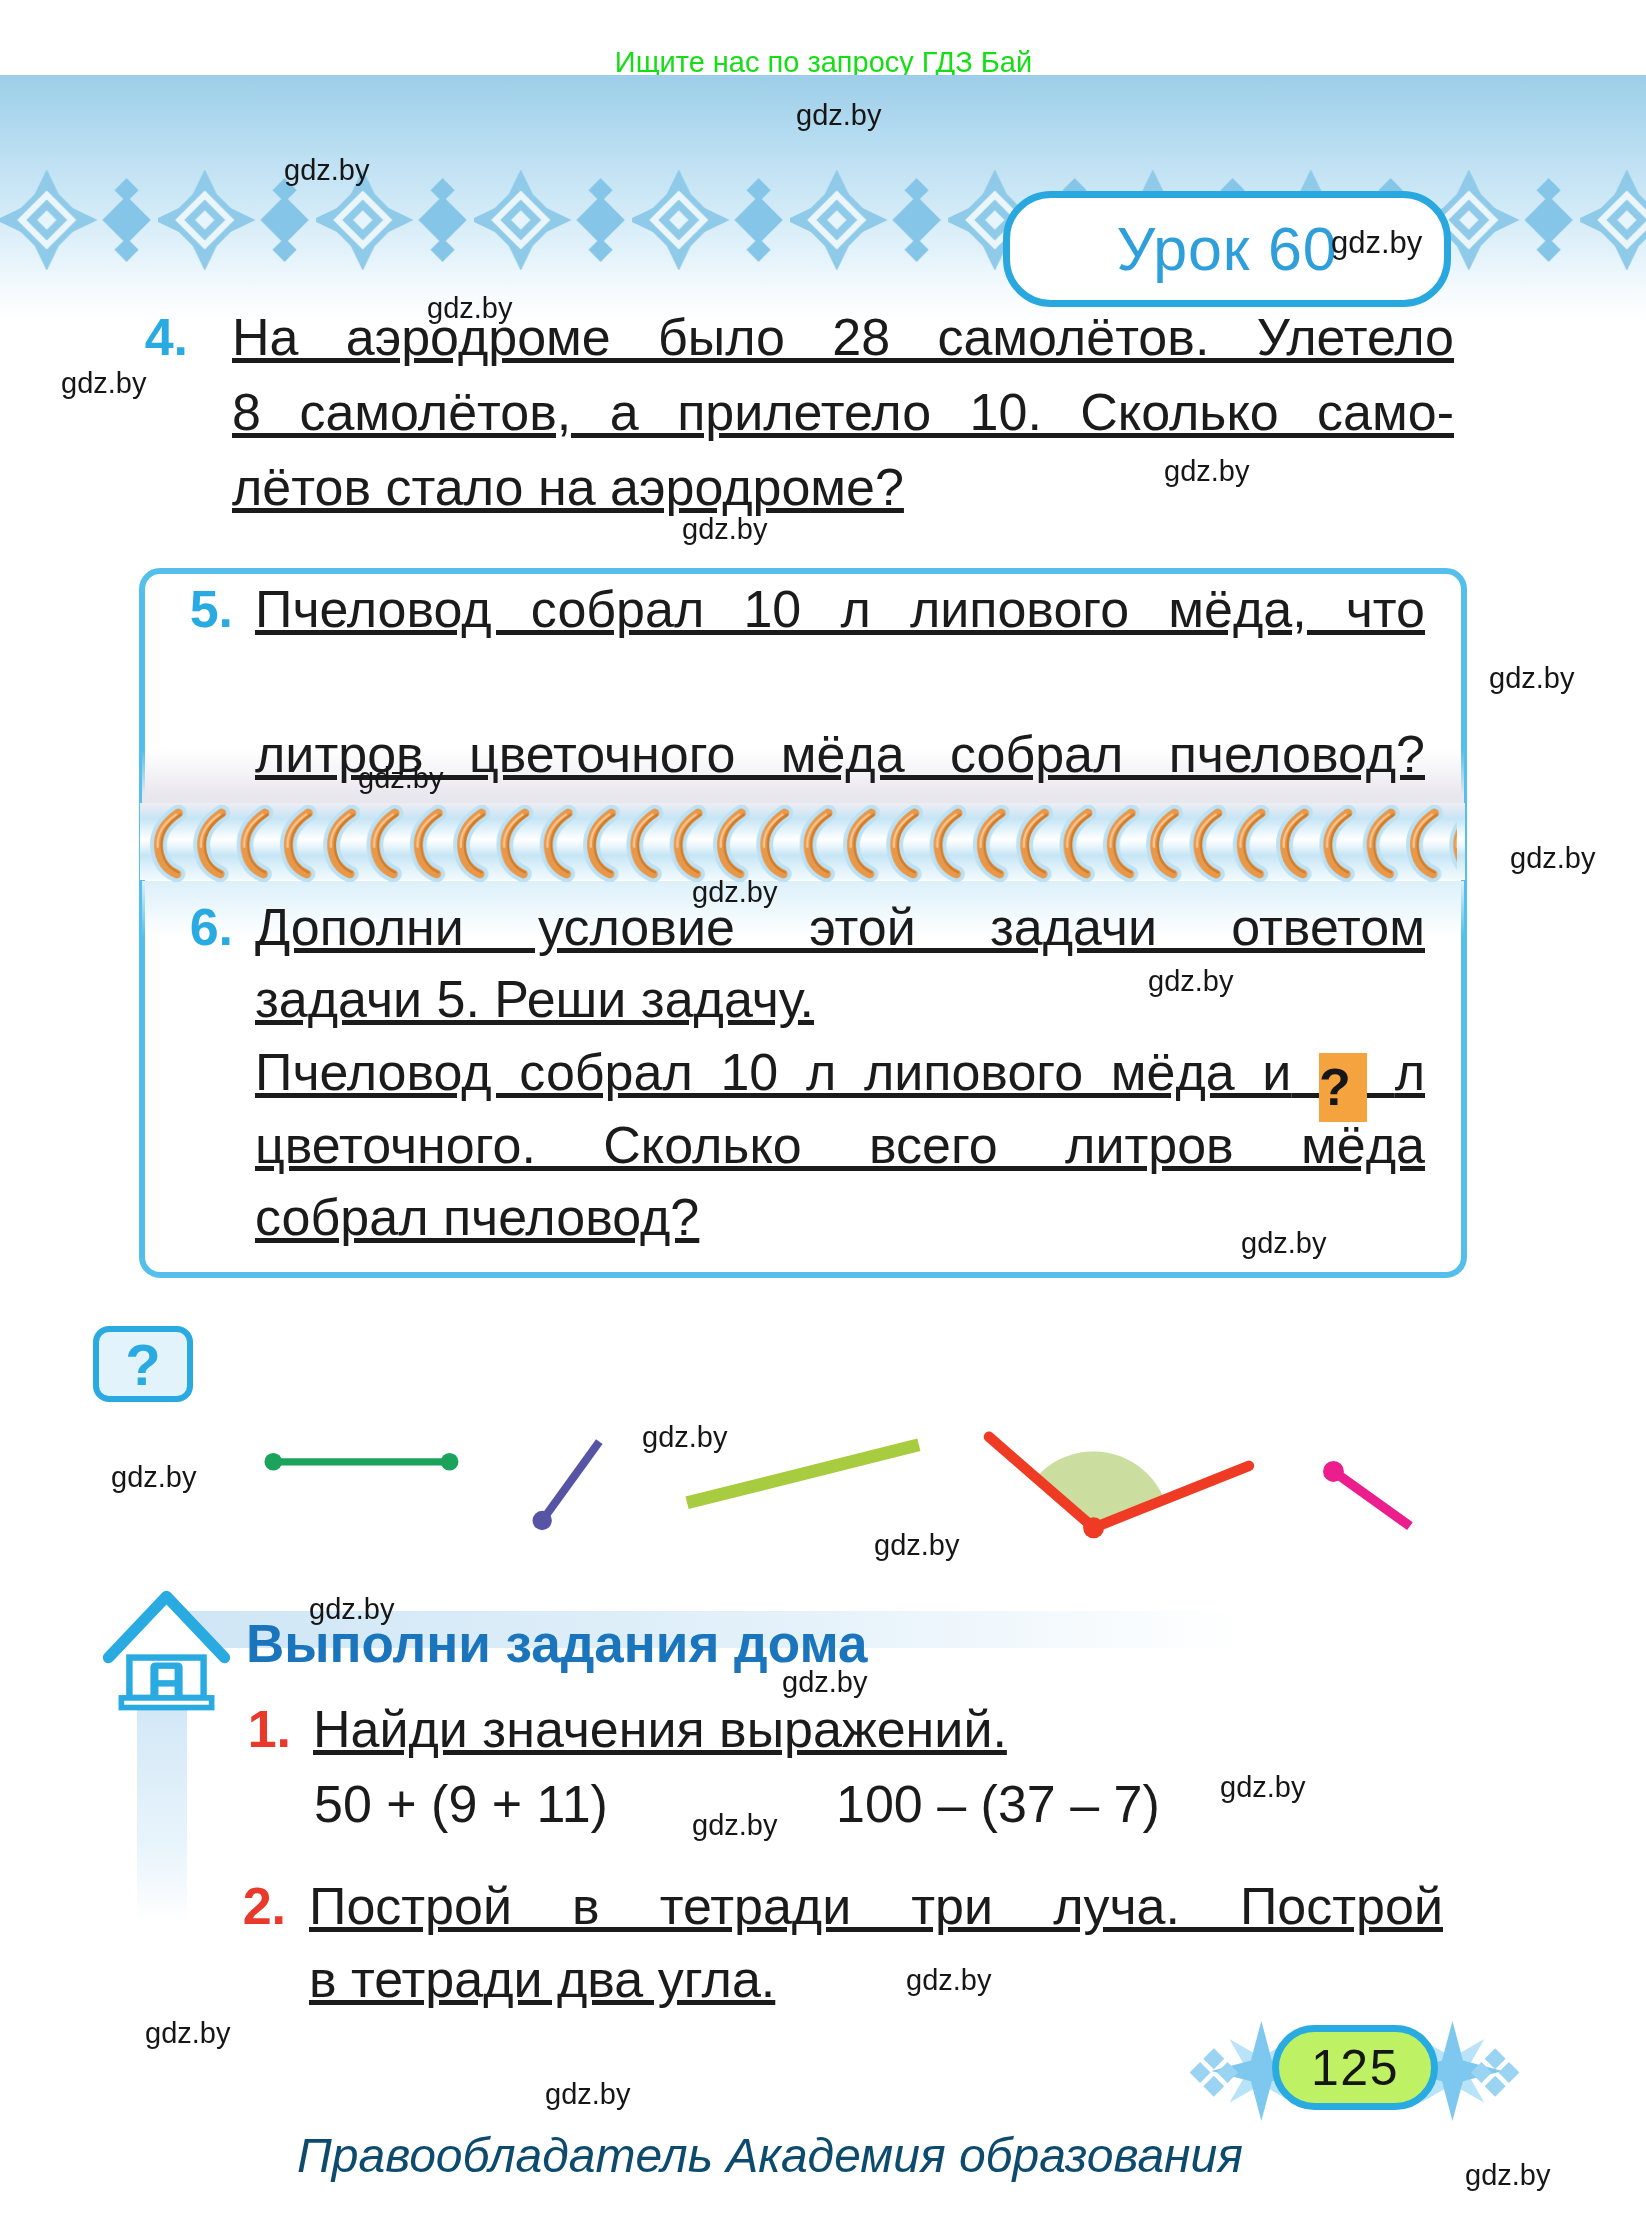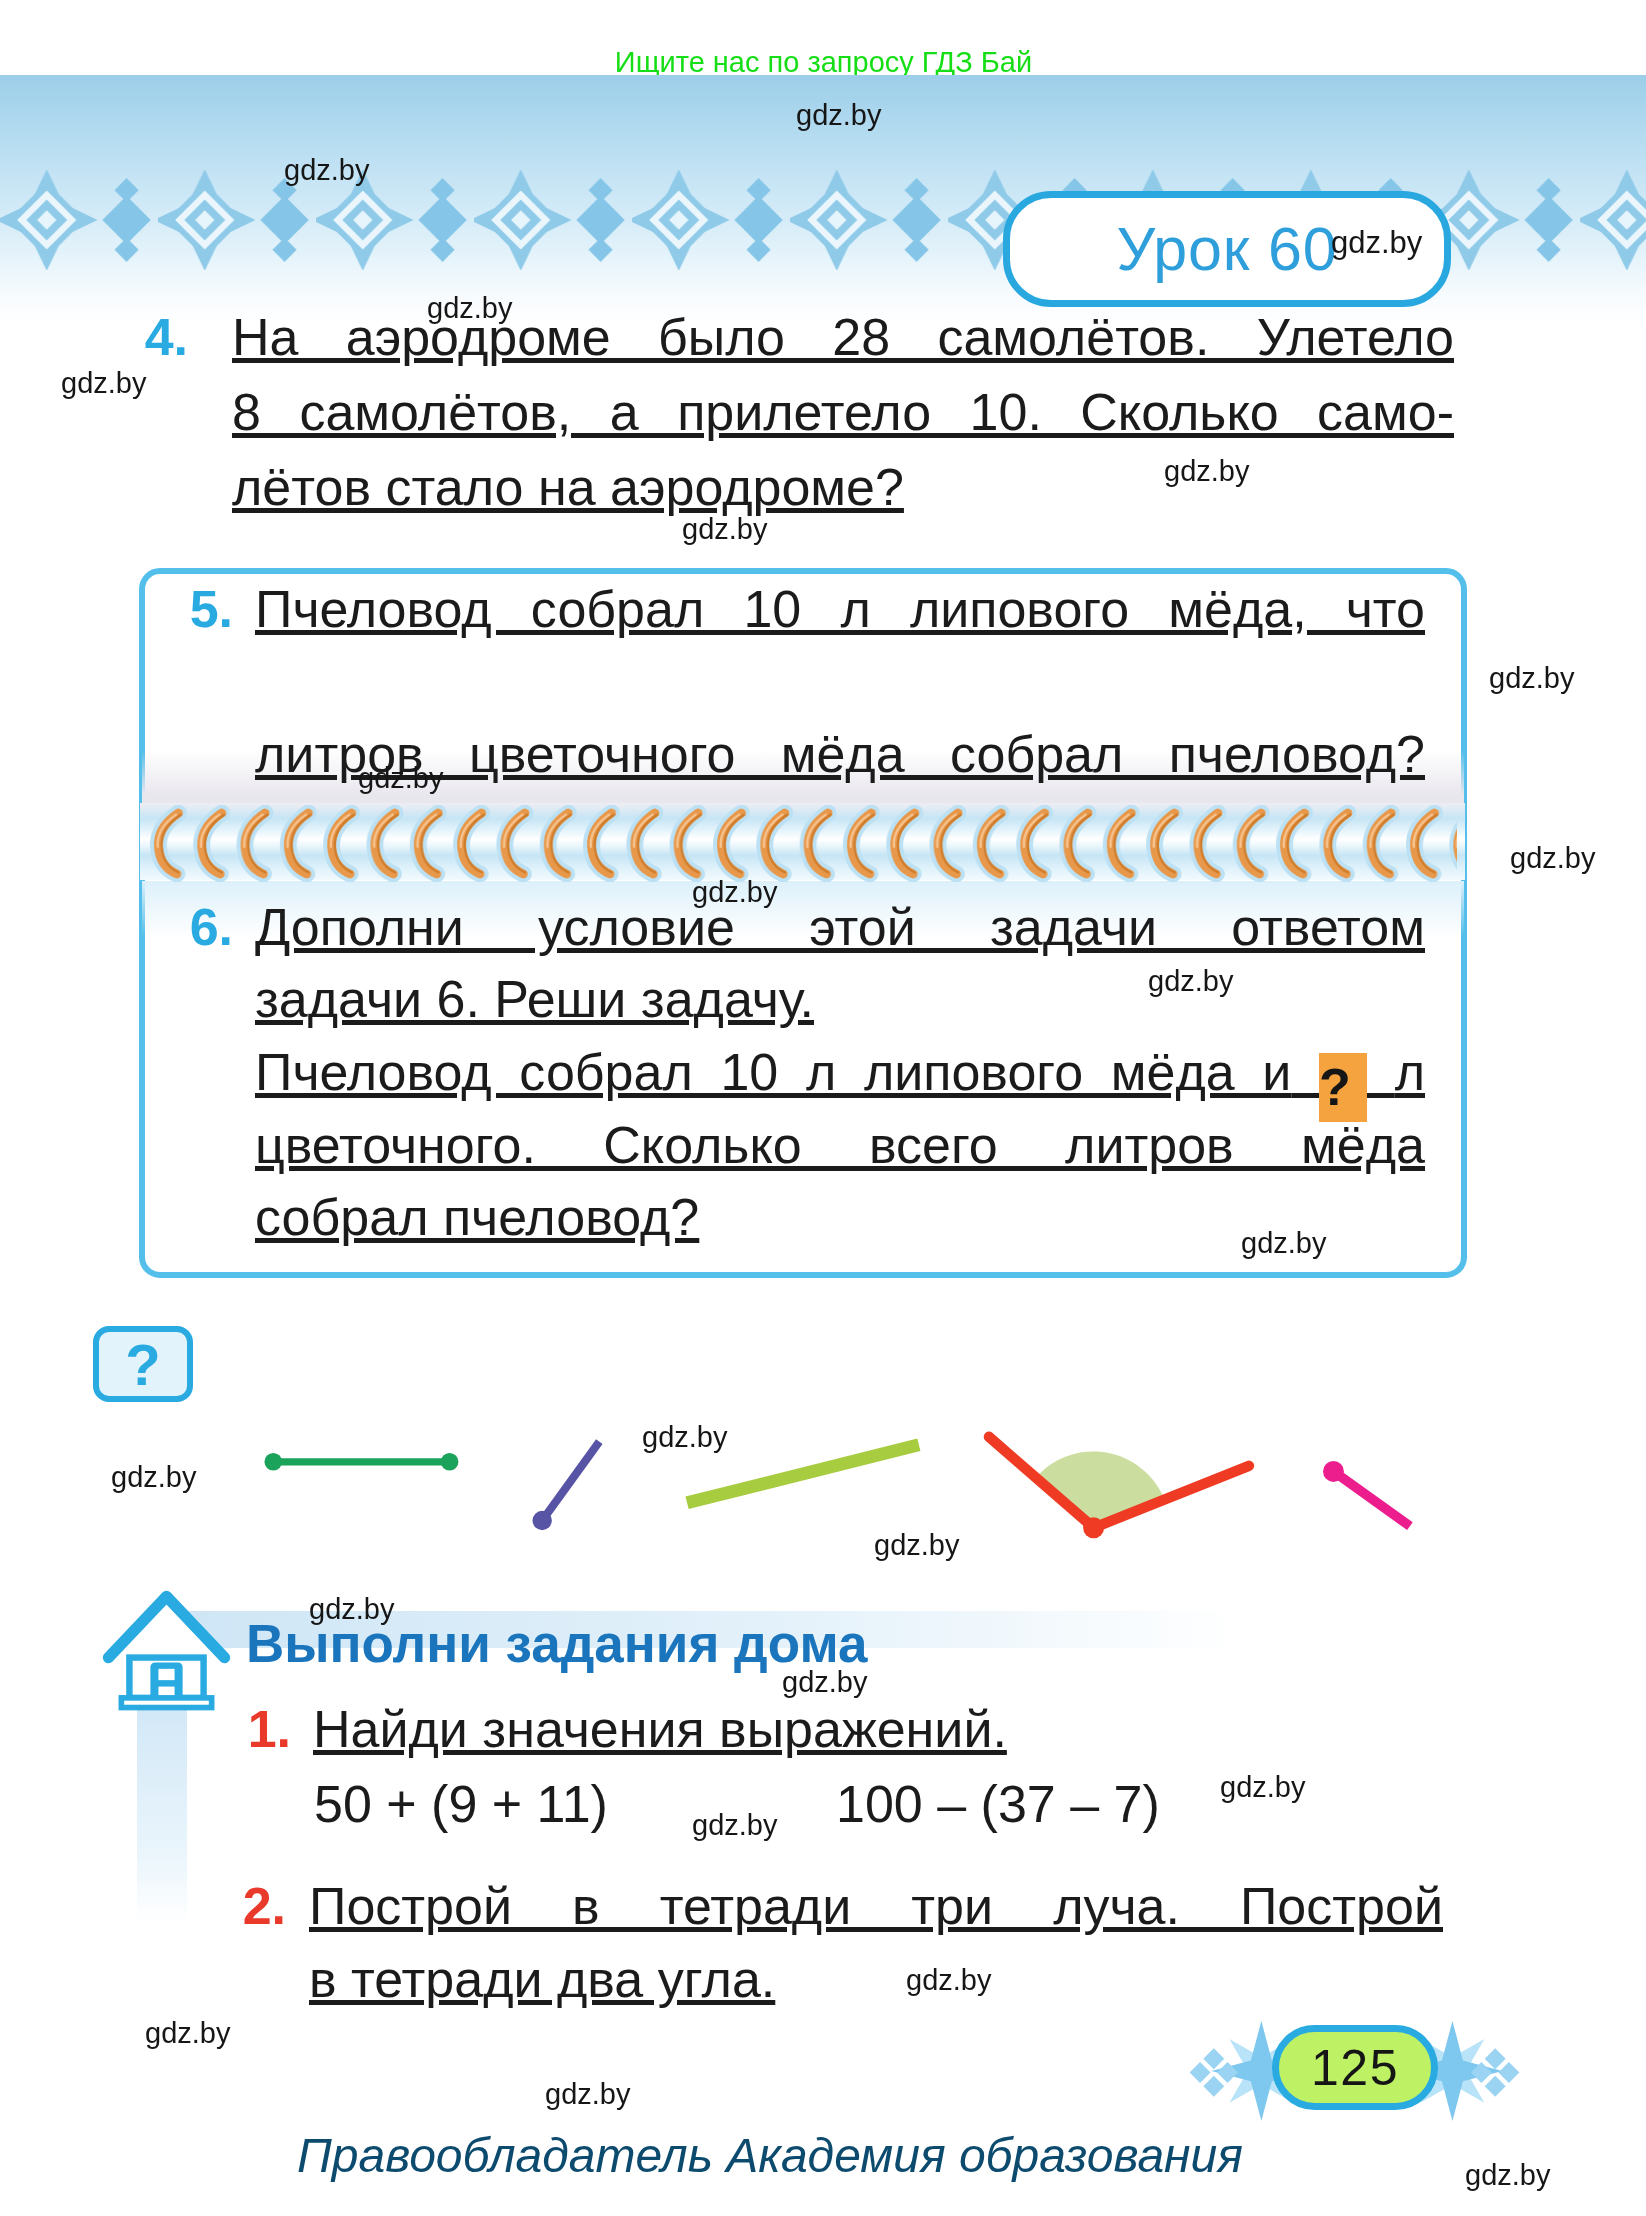--- a/index.html
+++ b/index.html
@@ -113,21 +113,21 @@
     </defs>
     <rect width="1632" height="96" fill="url(#coil)"></rect>
   </svg>
 
   <div class="num blue-num" style="left:158px;top:538px">5.</div>
   <div class="line just w-t56" style="top:538px">Пчеловод собрал 10 л липового мёда, что</div>
   <div class="line just w-t56" style="top:683px">литров цветочного мёда собрал пчеловод?</div>
 
   <div class="num blue-num" style="left:158px;top:856px">6.</div>
   <div class="line just w-t56" style="top:856px">Дополни условие этой задачи ответом</div>
-  <div class="line" style="left:255px;top:928px">задачи 6. Реши задачу.</div>
+  <div class="line" style="left:255px;top:928px">задачи 5. Реши задачу.</div>
   <div class="line just w-t56" style="top:1001px">
     <span>Пчеловод собрал 10 л липового мёда и</span>
     <span class="qmark">?</span>
     <span>л</span>
   </div>
   <div class="line just w-t56" style="top:1074px">цветочного. Сколько всего литров мёда</div>
   <div class="line" style="left:255px;top:1146px">собрал пчеловод?</div>
 
   <div class="q-box">
     <span>?</span>

